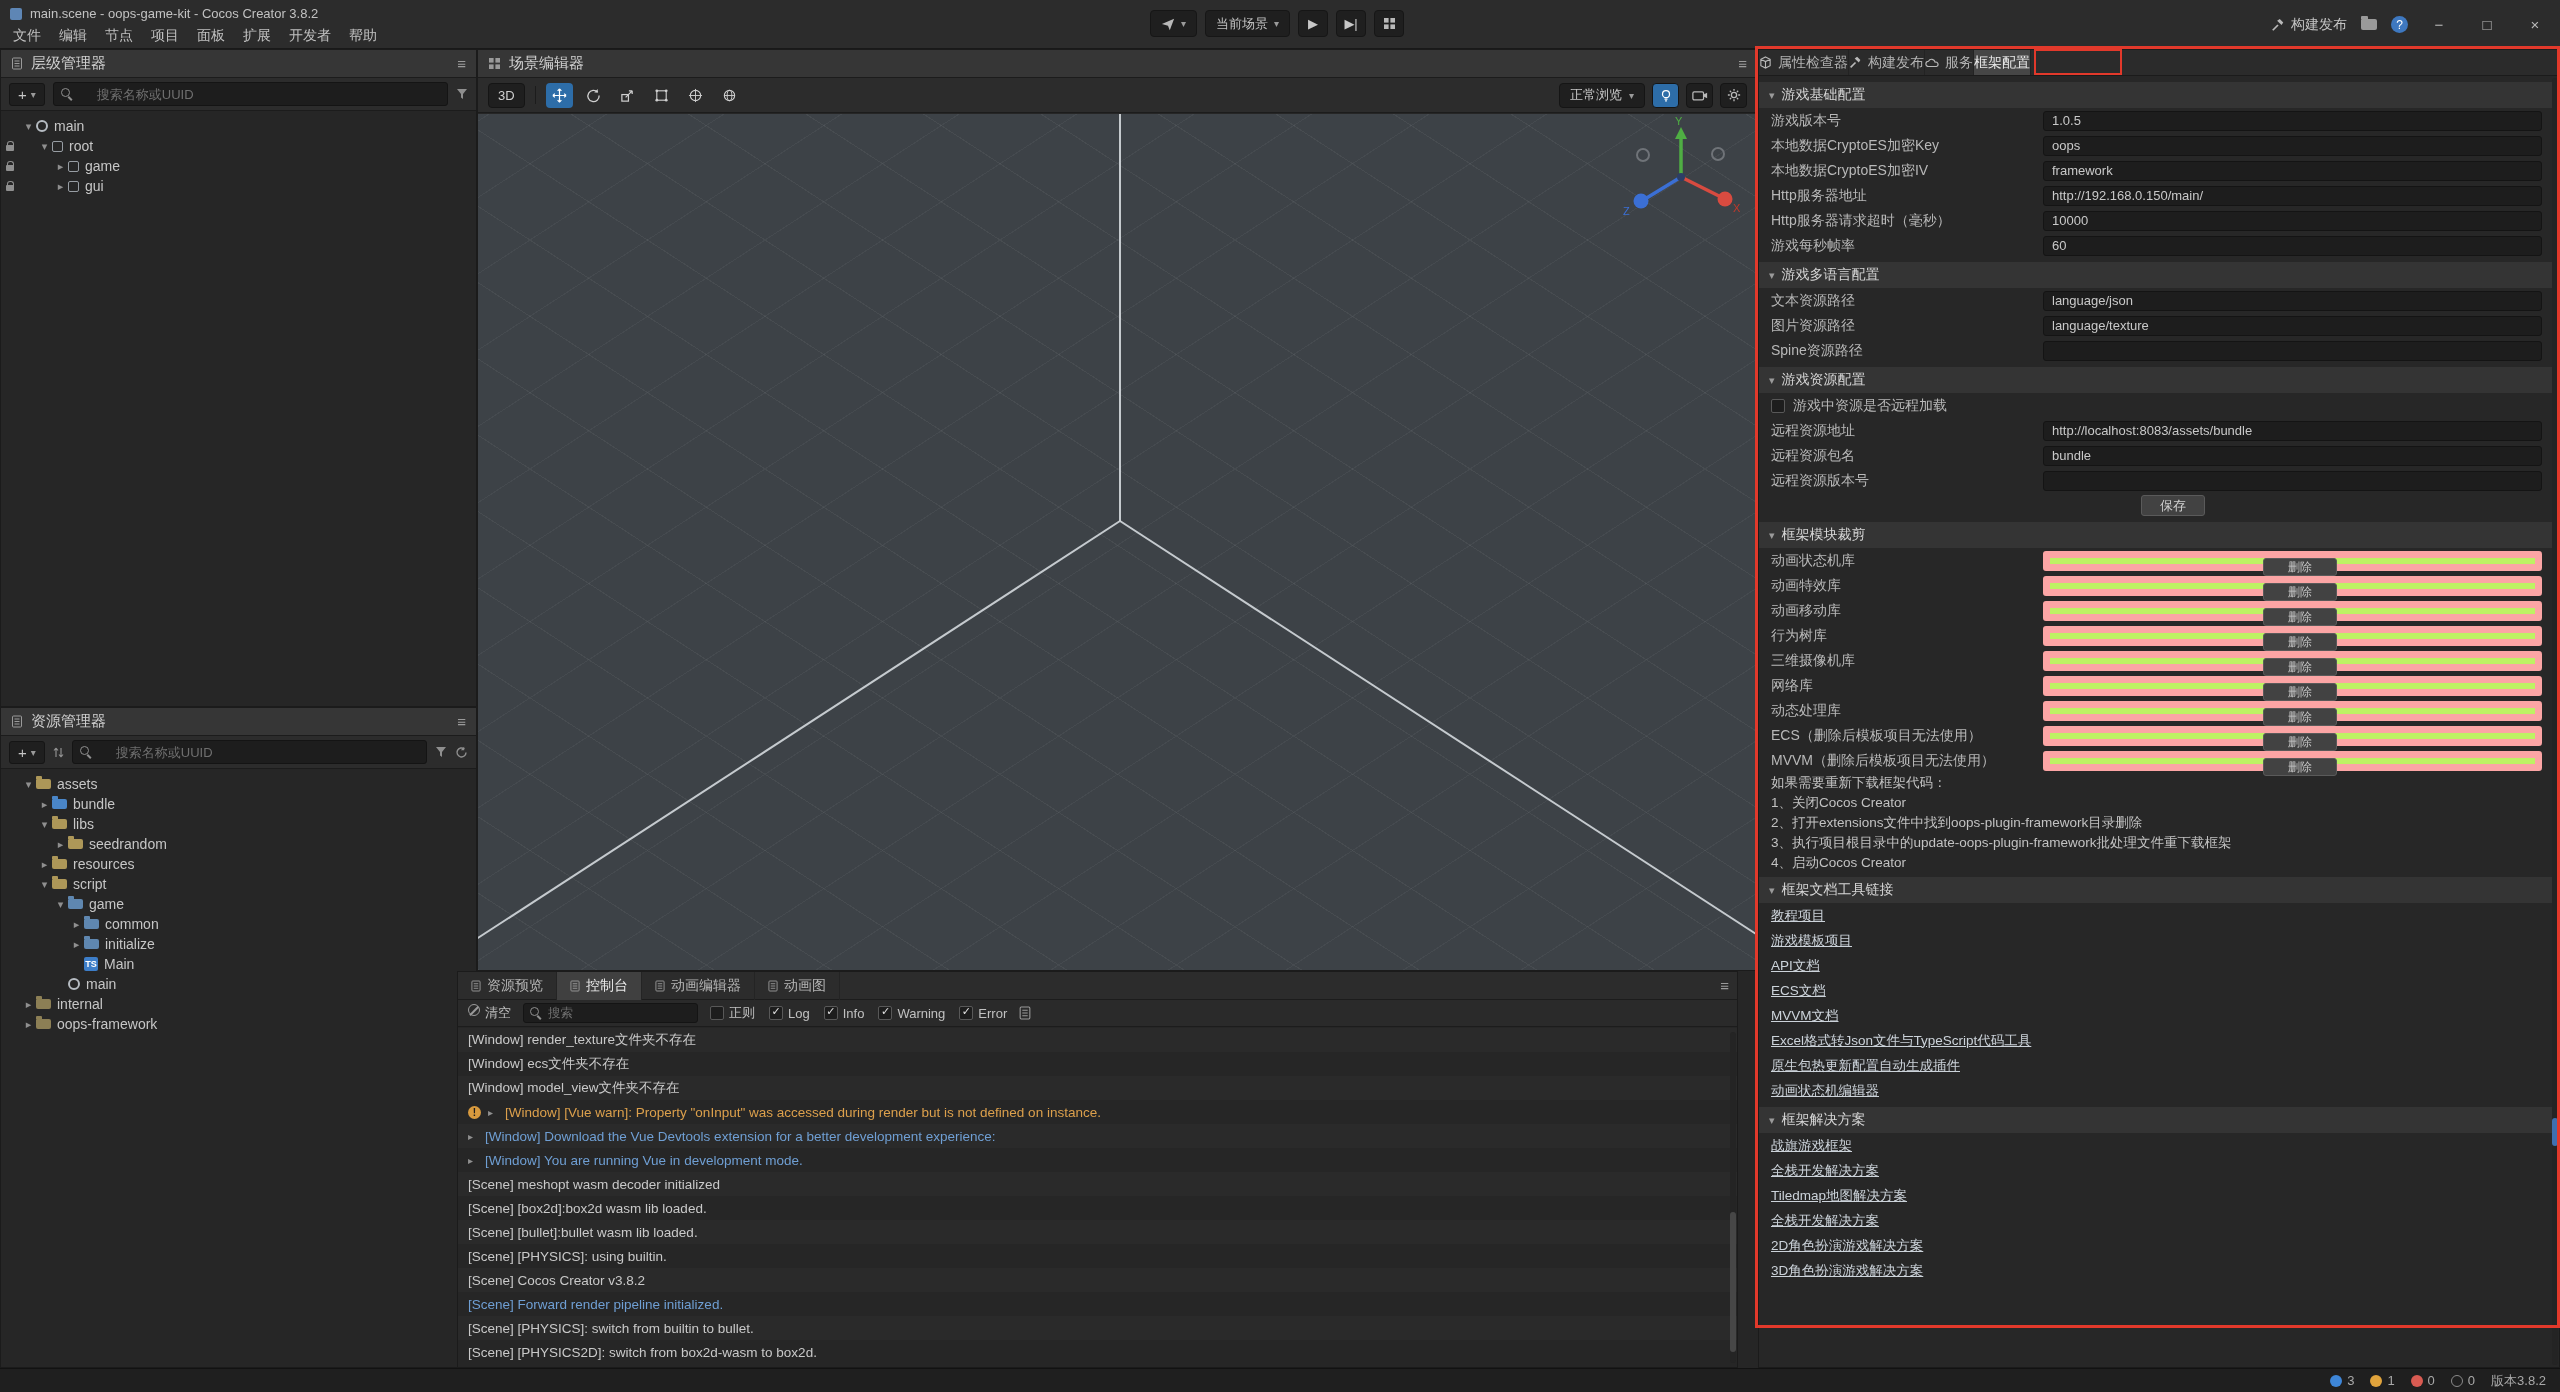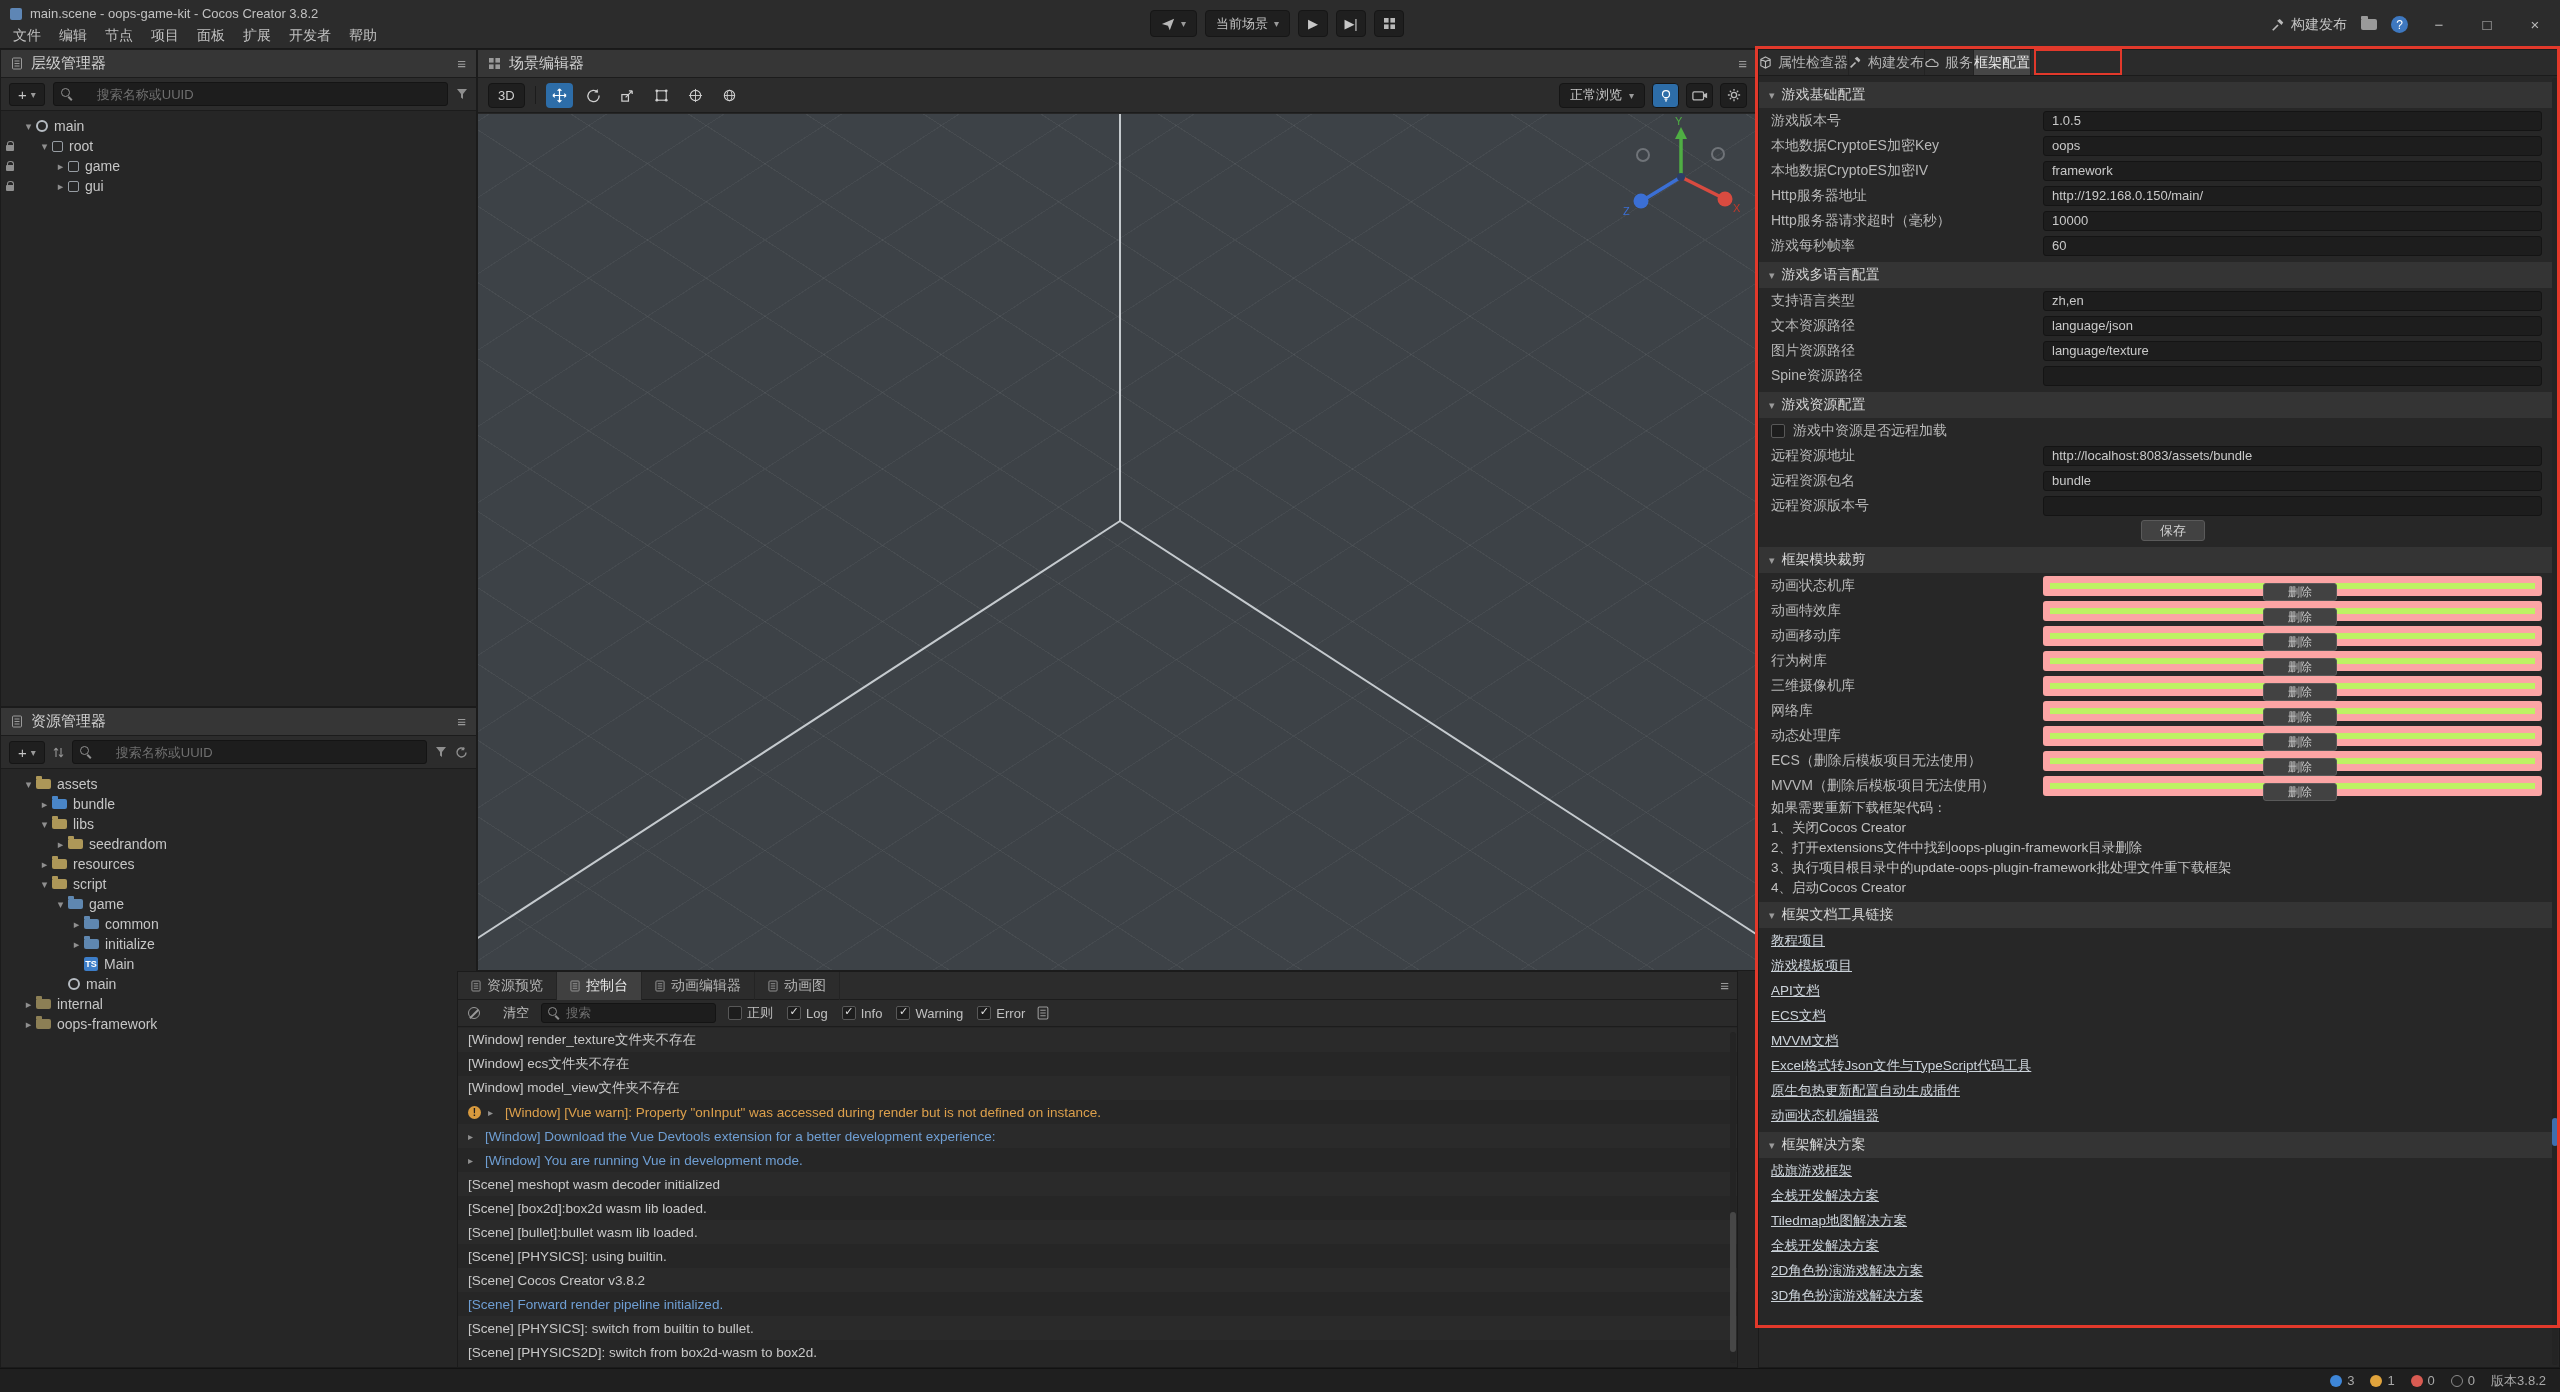--- a/index.html
+++ b/index.html
@@ -73,21 +73,21 @@
   .axis-line{position:absolute;background:#dde2e6;opacity:.85}
   .axis-up{left:641px;top:0;width:2px;height:407px}
   .axis-rot{left:642px;top:406px;height:2px;width:780px;transform-origin:0 50%}
   .gizmo{position:absolute;right:16px;top:3px}
 
   
   .console-tabs{height:28px;display:flex;align-items:center;background:#2c2c2c;border-bottom:1px solid #1c1c1c;padding-right:8px}
   .console-tab{height:28px;display:flex;align-items:center;gap:6px;padding:0 13px;font-size:14px;color:#b5b5b5;border-right:1px solid #242424}
   .console-tab.active{background:#404040;color:#e6e6e6}
   .console-toolbar{height:27px;display:flex;align-items:center;gap:12px;padding:0 10px;background:#2a2a2a;border-bottom:1px solid #1c1c1c;font-size:13px;color:#c0c0c0}
-  .clear-btn{display:flex;align-items:center;gap:23px}
+  .clear-btn{display:flex;align-items:flex-start;gap:5px}
   .nosign{width:12px;height:12px;border:1.5px solid #9a9a9a;border-radius:50%;position:relative}
   .nosign::after{content:"";position:absolute;left:-1px;top:4.5px;width:12px;height:1.5px;background:#9a9a9a;transform:rotate(-45deg)}
   .console-search{width:175px;display:flex;align-items:center;gap:6px;height:20px;background:#1d1d1d;border:1px solid #141414;border-radius:3px;padding:0 6px}
   .console-search input{flex:1;background:transparent;border:none;outline:none;color:#bdbdbd;font-size:12.5px;font-family:Liberation Serif, serif;min-width:0}
   .console-search input::placeholder{color:#6f6f6f}
   .chk{display:flex;align-items:center;gap:5px}
   .checkbox{width:14px;height:14px;background:#1d1d1d;border:1px solid #585858;border-radius:2px;position:relative;flex:none}
   .checkbox.checked::after{content:"✓";position:absolute;left:1.5px;top:-2px;font-size:11px;color:#e2e2e2}
   .log-list{position:absolute;left:0;top:56px;right:0;bottom:0;overflow:hidden}
   .log-row{height:24px;display:flex;align-items:center;gap:7px;padding:0 10px;font-size:13.5px;color:#c9c9c9;white-space:nowrap}
@@ -633,24 +633,20 @@
             <span class="insp-label">游戏每秒帧率</span>
             <input class="insp-input" value="60" style="">
           </div>
         </div>
         <div class="insp-group">
           <div class="insp-sec-header">
             <span class="sec-arrow">▾</span>
             <span>游戏多语言配置</span>
           </div>
           <div class="insp-row">
-            <span class="insp-label">支持语言类型</span>
-            <input class="insp-input" value="zh,en" style="">
-          </div>
-          <div class="insp-row">
             <span class="insp-label">文本资源路径</span>
             <input class="insp-input" value="language/json" style="">
           </div>
           <div class="insp-row">
             <span class="insp-label">图片资源路径</span>
             <input class="insp-input" value="language/texture" style="">
           </div>
           <div class="insp-row">
             <span class="insp-label">Spine资源路径</span>
             <input class="insp-input" value="" style="">

